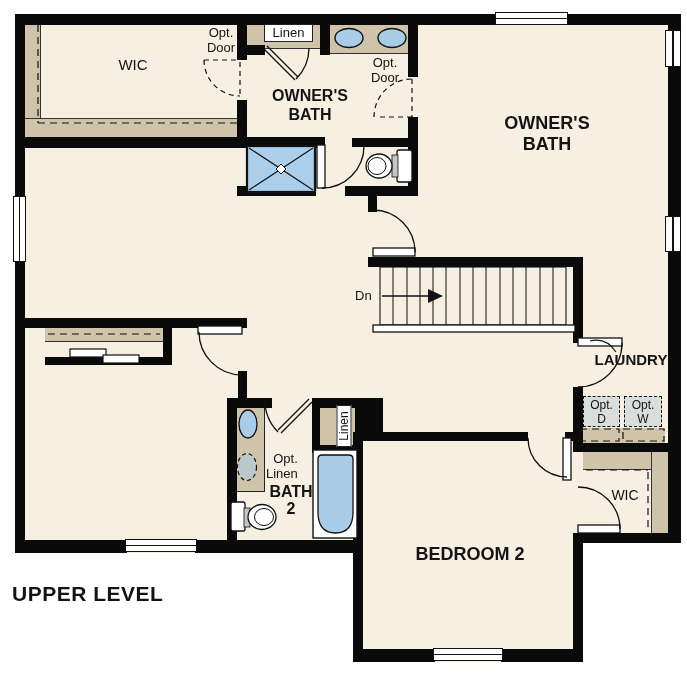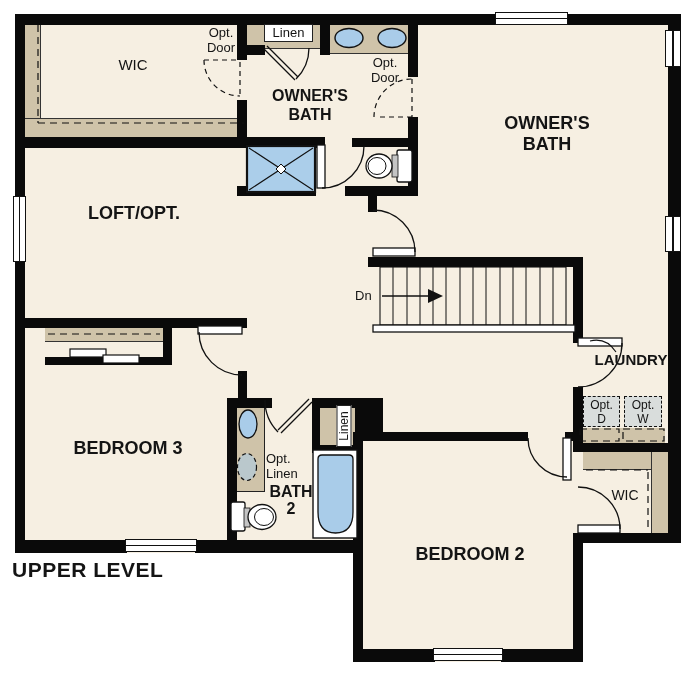--- a/index.html
+++ b/index.html
@@ -8,25 +8,25 @@
   .floor{position:absolute;background:#f6efe2;z-index:1;}
   .tan{position:absolute;background:#cfc3a9;z-index:4;}
   .wall{position:absolute;background:#0a0a0a;z-index:10;}
   .patch{position:absolute;background:#ffffff;z-index:12;}
   .window{position:absolute;background:#ffffff;border:1.5px solid #111;z-index:25;box-sizing:border-box;}
   .window i{position:absolute;background:#111;display:block;}
   .window i.h{left:-1px;right:-1px;top:50%;height:1.4px;margin-top:-0.7px;}
   .window i.v{top:-1px;bottom:-1px;left:50%;width:1.4px;margin-left:-0.7px;}
   .appl{position:absolute;background:#d9dddc;border:1.6px dashed #111;z-index:8;box-sizing:border-box;}
   svg.overlay{position:absolute;left:0;top:0;z-index:20;}
-  .lbl{position:absolute;color:#141414;white-space:nowrap;z-index:30;line-height:1.18;}
+  .lbl{position:absolute;color:#141414;white-space:nowrap;z-index:30;line-height:1.18;text-align:right;}
   .lbl span{display:block;}
   .ctr{transform:translateX(-50%);text-align:center;}
   .bold{font-weight:700;}
-  .fs21{font-size:21px;} .fs18{font-size:18px;} .fs16{font-size:16px;} .fs15{font-size:15px;}
+  .fs21{font-size:21px;margin-top:24px;} .fs18{font-size:18px;} .fs16{font-size:16px;} .fs15{font-size:15px;}
   .fs14{font-size:14px;} .fs13{font-size:13px;} .fs12{font-size:12px;}
   .linenbox{background:#fff;border:1.2px solid #222;text-align:center;box-sizing:border-box;}
   .rot{transform:translate(-50%,-50%) rotate(-90deg);}
 </style>
 </head>
 <body>
 
 <div id="plan">
 
   <div class="floor" style="left:15px;top:14px;width:666px;height:539px;"></div>
@@ -215,41 +215,37 @@
   </div>
   <div class="lbl fs13 ctr" style="left:385px;top:55px;">
     <span>Opt.</span>
       <span>Door</span>
   </div>
   <div class="lbl fs18 bold ctr" style="left:547px;top:113px;">
     <span>OWNER'S</span>
       <span>BATH</span>
   </div>
   <div class="lbl fs18 bold ctr" style="left:134px;top:203px;">
-    <span>LOFT/OPT.</span>
   </div>
   <div class="lbl fs13" style="left:355px;top:288px;">
       <span>Dn</span>
     </div>
   <div class="lbl fs15 bold ctr" style="left:623px;top:351px;padding-left:16px;">
       <span>LAUNDRY</span>
     </div>
   <div class="lbl fs12" style="left:583px;top:398px;width:37px;text-align:center;">
     <span>Opt.</span>
       <span>D</span>
   </div>
   <div class="lbl fs12" style="left:624px;top:398px;width:38px;text-align:center;">
     <span>Opt.</span>
       <span>W</span>
   </div>
   <div class="lbl fs14 ctr" style="left:625px;top:487px;">
       <span>WIC</span>
-    </div>
-  <div class="lbl fs18 bold ctr" style="left:128px;top:438px;">
-      <span>BEDROOM 3</span>
     </div>
   <div class="lbl fs13" style="left:266px;top:451px;">
     <span>Opt.</span>
       <span>Linen</span>
   </div>
   <div class="lbl fs16 bold ctr" style="left:291px;top:484px;line-height:1.05;">
     <span>BATH</span>
       <span>2</span>
   </div>
   <div class="lbl fs12 linenbox rot" style="left:344px;top:426px;width:42px;height:15px;line-height:13px;">

